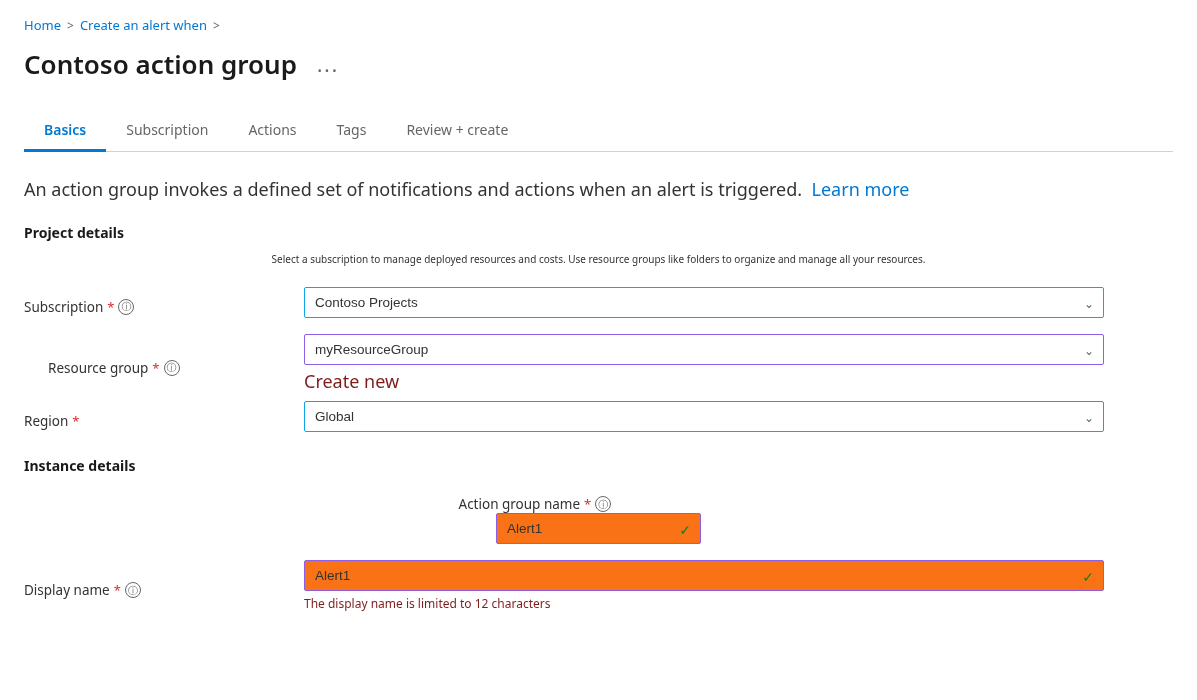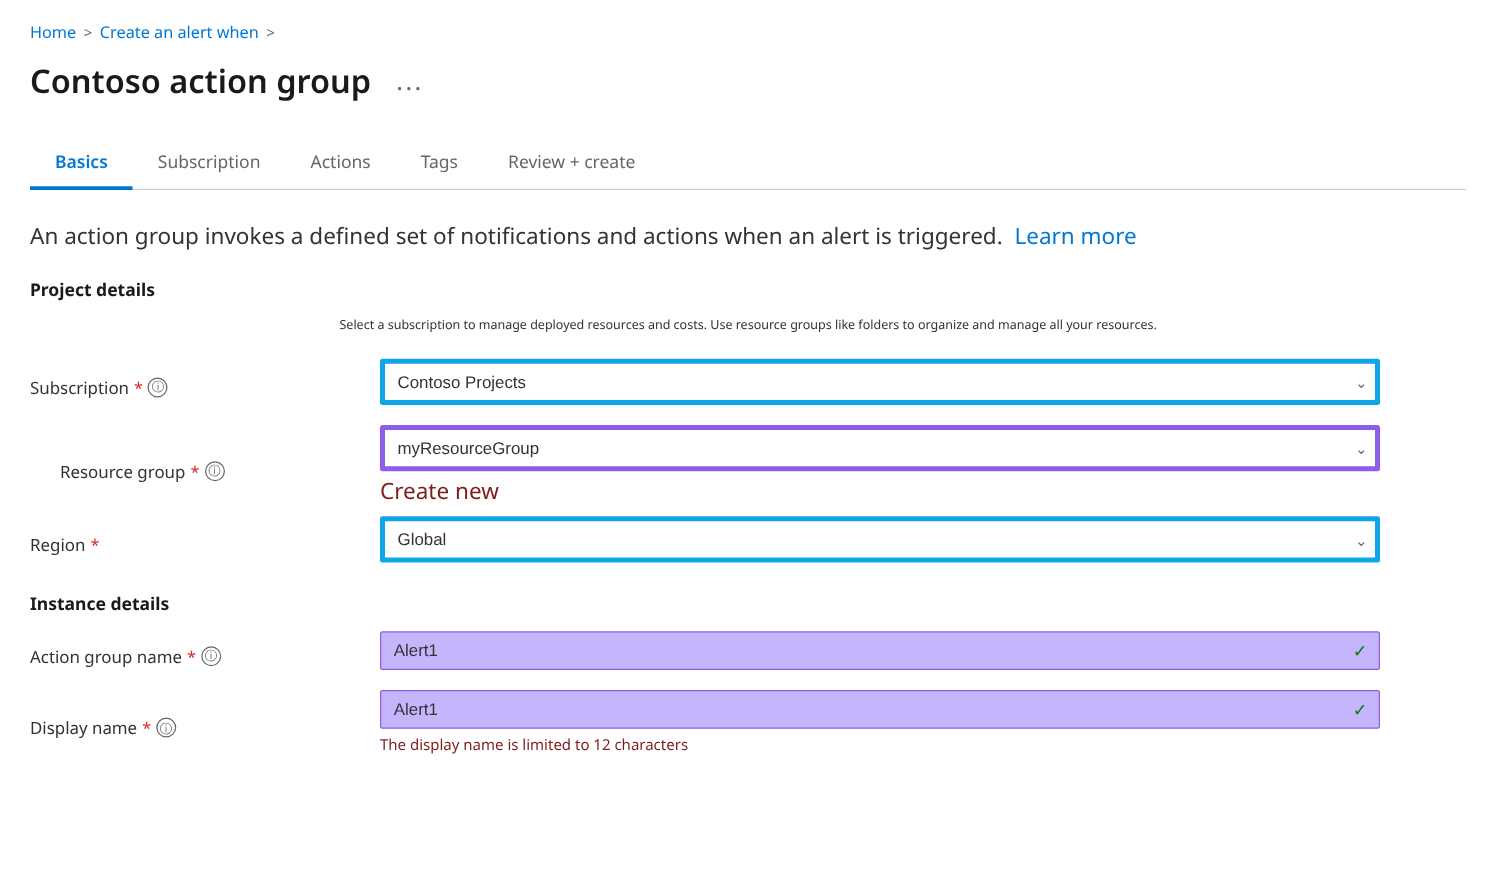--- a/index.html
+++ b/index.html
@@ -159,21 +159,21 @@
       max-width: 800px;
     }
 
     .dropdown-wrapper {
       position: relative;
       width: 100%;
     }
     .dropdown-wrapper select {
       width: 100%;
       padding: 7px 32px 7px 10px;
-      border: 4px solid #0ea5e9;
+      border: 1px solid #0ea5e9;
       border-radius: 2px;
       font-size: 13.5px;
       color: #333;
       background: #fff;
       appearance: none;
       cursor: pointer;
     }
     .dropdown-caret {
       position: absolute;
       right: 10px;
@@ -197,26 +197,26 @@
       cursor: pointer;
     }
 
     
     .text-input-wrapper {
       position: relative;
       width: 100%;
     }
     .text-input {
       width: 100%;
-      padding: 7px 32px 7px 10px;
+      padding: 7px 16px 7px 10px;
       border: 1px solid #9e9e9e;
       border-radius: 2px;
       font-size: 13.5px;
       color: #333;
-      background: #c4b5fd;
+      background: #f97316;
     }
     .text-input.has-success {
       border-color: #8c5fe6;
     }
     .input-check-icon {
       position: absolute;
       right: 10px;
       top: 50%;
       transform: translateY(-50%);
       color: #107c10;
@@ -319,21 +319,21 @@
           </select>
           <span class="dropdown-caret">⌄</span>
         </div>
       </div>
     </div>
   </div>
 
   <div class="instance-details-section">
     <div class="section-title">Instance details</div>
 
-    <div class="form-row" style="margin-top: 12px;">
+    <div class="form-row" style="margin-top: 12px; flex-direction: column;">
       <div class="form-label-col">
         <label class="form-label">
           <span>Action group name</span>
           <span class="required-star">*</span>
           <span class="info-icon">ⓘ</span>
         </label>
       </div>
       <div class="form-control-col">
         <div class="text-input-wrapper">
           <input type="text" class="text-input has-success" value="Alert1" style="">

